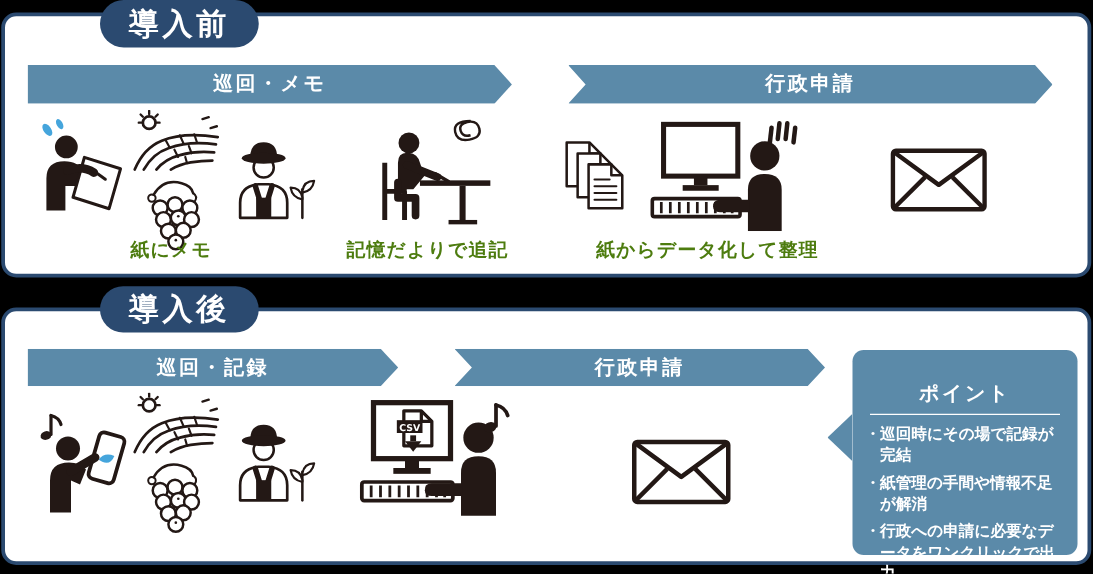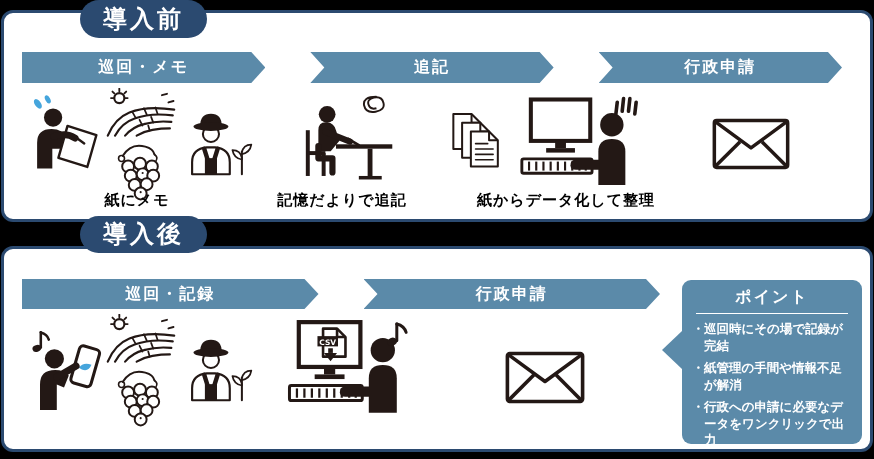--- a/index.html
+++ b/index.html
@@ -3,35 +3,35 @@
 <meta charset="utf-8">
 <style>
   html,body{margin:0;padding:0;background:#000;}
   .stage{position:relative;width:874px;height:459px;background:#000;overflow:hidden;
          font-family:"DejaVu Sans","Liberation Sans",sans-serif;}
   .panel{position:absolute;left:1px;width:866px;background:#fff;border:3px solid #2b4a70;border-radius:12px;}
   .panel-before{top:10px;height:206px;}
   .panel-after{top:246px;height:200px;}
   .tab{position:absolute;left:80px;width:127px;height:38px;background:#2b4a70;border-radius:19px;
        color:#fff;font-size:24px;font-weight:bold;letter-spacing:3px;text-align:center;line-height:38px;z-index:5;}
-  .tab-after{top:216px;height:37px;line-height:37px;}
+  .tab-after{top:229px;height:37px;line-height:37px;}
   .bar{position:absolute;display:flex;height:31px;gap:41px;}
   .bar-before{left:18px;top:39px;width:820px;}
   .bar-after{left:18px;top:29px;width:638px;align-items:flex-end;}
   .seg{flex:1;background:#5b8aa9;color:#fff;font-size:16px;font-weight:bold;letter-spacing:2px;
        text-align:center;line-height:30px;margin-right:4px;
        clip-path:polygon(0 0,calc(100% - 14px) 0,100% 50%,calc(100% - 14px) 100%,0 100%,14px 50%);}
   .seg-first{clip-path:polygon(0 0,calc(100% - 14px) 0,100% 50%,calc(100% - 14px) 100%,0 100%);}
   .seg-last{margin-right:0;}
   .icon{position:absolute;}
-  .cap{position:absolute;font-size:15px;font-weight:600;color:#000000;text-align:center;letter-spacing:1px;white-space:nowrap;}
+  .cap{position:absolute;font-size:15px;font-weight:600;color:#4d7c0f;text-align:center;letter-spacing:1px;white-space:nowrap;}
   .point-box{position:absolute;left:678px;top:31px;width:180px;height:164px;background:#5b8aa9;border-radius:9px;color:#fff;}
   .point-tail{position:absolute;left:-20px;top:51px;width:20px;height:38px;background:#5b8aa9;
               clip-path:polygon(100% 0,0 50%,100% 100%);}
-  .point-title{font-size:16px;font-weight:bold;letter-spacing:2px;text-align:center;padding-top:7px;}
+  .point-title{font-size:16px;font-weight:bold;letter-spacing:2px;text-align:center;padding-top:25px;}
   .point-rule{width:152px;margin:5px auto 7px auto;border:0;border-top:1.5px solid #fff;}
   .point-list{padding:0 9px 0 10px;margin:0;}
   .point-item{display:flex;font-size:12.5px;font-weight:bold;line-height:1.32;margin-bottom:6px;}
   .point-item .b{width:12px;flex:none;}
   .point-item .t{flex:1;}
   .hidden-defs{position:absolute;width:0;height:0;overflow:hidden;}
 </style>
 </head>
 <body>
 
@@ -214,21 +214,20 @@
       <path d="M123,5 q8,2 10,9" fill="none" stroke="#231815" stroke-width="3.2" stroke-linecap="round"></path>
     </symbol>
   </defs>
 </svg>
 
 <div class="stage">
 
   <section class="panel panel-before">
     <div class="bar bar-before">
       <div class="seg seg-first">巡回・メモ</div>
-      <div class="seg">追記</div>
       <div class="seg seg-last">行政申請</div>
     </div>
 
     <svg class="icon" style="left:24px;top:80px;width:76px;height:78px">
         <use href="#sym-person-writing"></use>
       </svg>
     <svg class="icon" style="left:99px;top:75px;width:76px;height:52px">
         <use href="#sym-field"></use>
       </svg>
     <svg class="icon" style="left:108px;top:127px;width:56px;height:66px">

